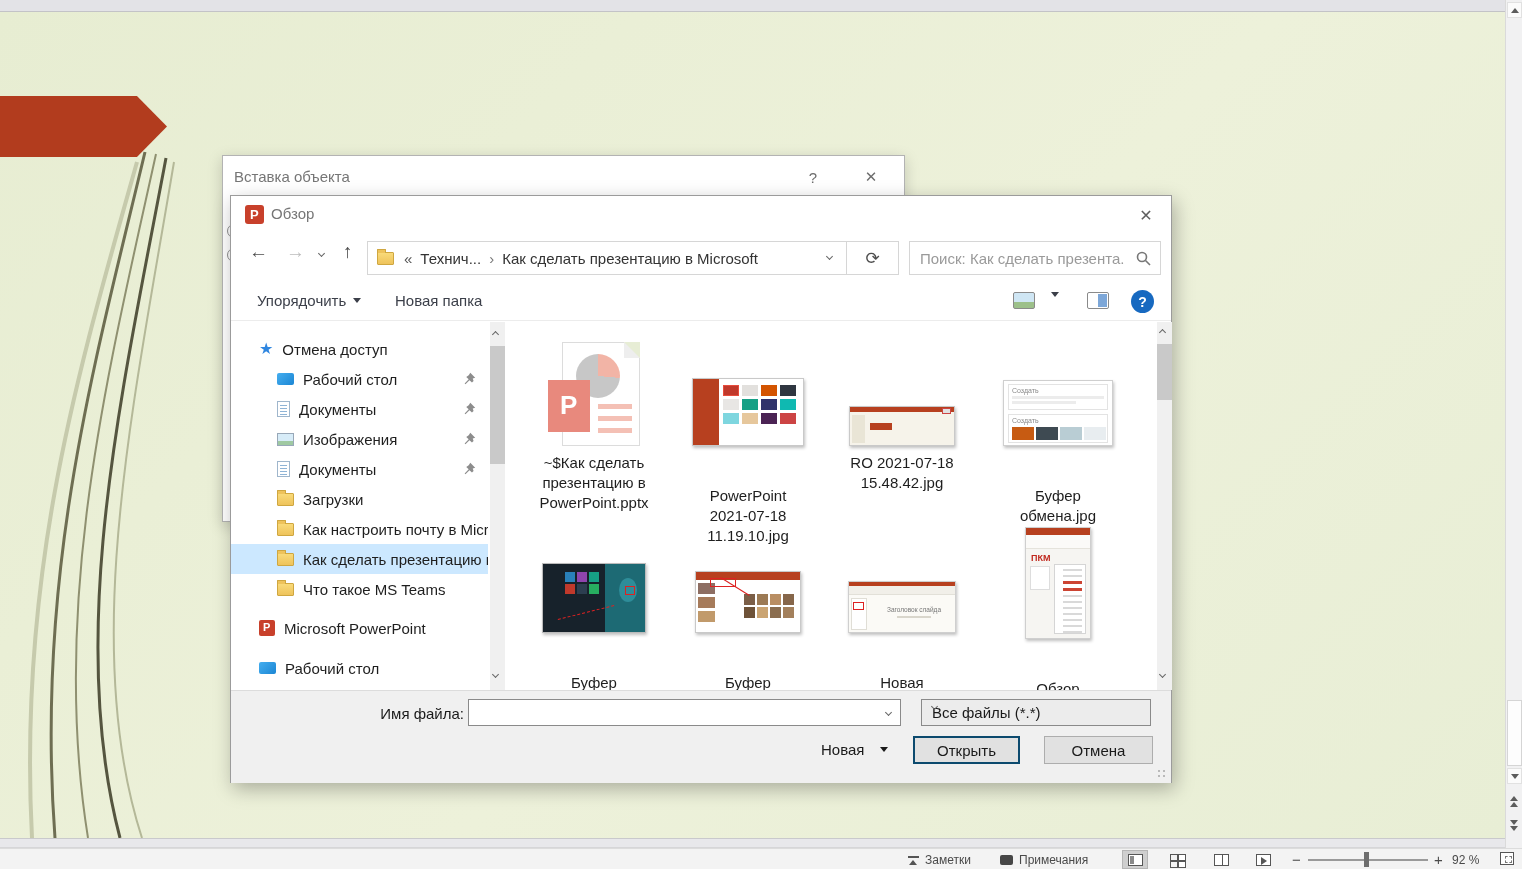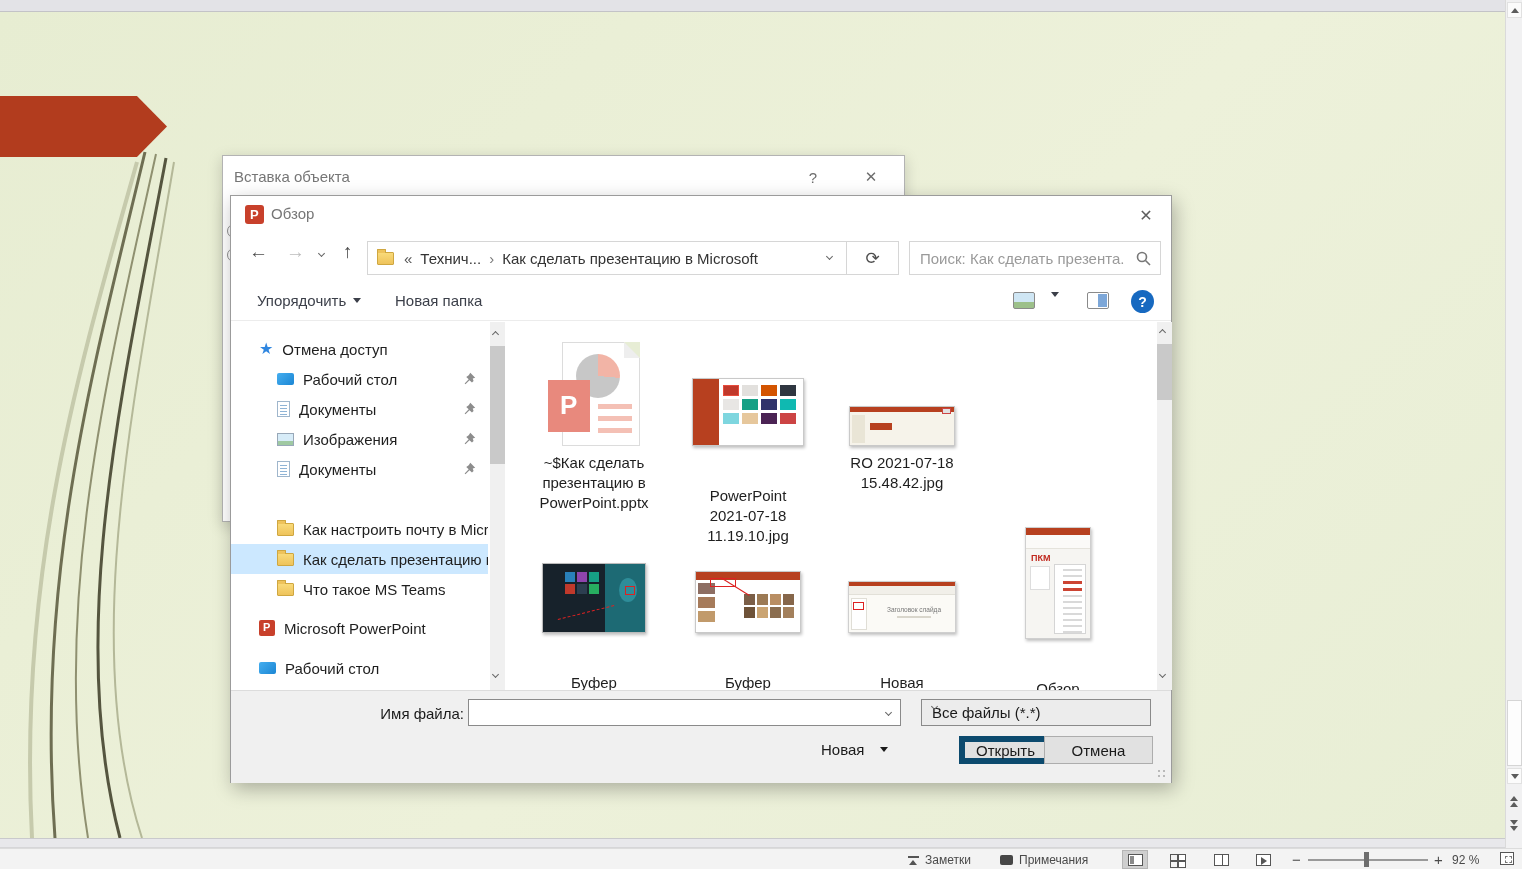--- a/index.html
+++ b/index.html
@@ -198,21 +198,21 @@
   .fn-label { position:absolute; left:148px; top:14px; width:85px; text-align:right; font-size:15px; color:#1a1a1a; }
   .fn-input { position:absolute; left:237px; top:8px; width:433px; height:27px; background:#fff; border:1px solid #8a8a8a; }
   .fn-input input { position:absolute; left:6px; top:2px; width:400px; height:21px; border:none; outline:none; font-size:15px; font-family:inherit; }
   .combo-chev { position:absolute; right:9px; top:10px; }
   .ft-select { position:absolute; left:690px; top:8px; width:230px; height:27px; background:#ececec;
     border:1px solid #8a8a8a; font-size:15px; color:#1a1a1a; }
   .ft-select span { position:absolute; left:10px; top:4px; }
   .tools { position:absolute; left:590px; top:50px; display:flex; align-items:center; gap:16px; font-size:15px; color:#1a1a1a; }
   .btn { position:absolute; top:45px; height:28px; background:#e1e1e1; font-size:15px; color:#1a1a1a;
     display:flex; align-items:center; justify-content:center; }
-  .btn-open { left:728px; width:93px; border:6px solid #0c4a6e; }
+  .btn-open { left:682px; width:107px; border:2px solid #0c4a6e; }
   .btn-cancel { left:813px; width:109px; border:1px solid #adadad; }
   .grip { position:absolute; right:4px; bottom:4px; width:10px; height:10px;
     background:radial-gradient(circle at 2px 2px,#b9b9b9 1.2px,transparent 1.4px) 0 0/5px 5px; }
 
   
   .st-item { position:absolute; top:4px; display:flex; align-items:center; gap:6px; }
   .notes-ic { width:11px; height:9px; border-top:2px solid #555; position:relative; }
   .notes-ic::after { content:""; position:absolute; left:1px; top:2px; border-left:4px solid transparent;
     border-right:4px solid transparent; border-bottom:5px solid #555; }
   .comm-ic { width:13px; height:10px; background:#474747; border-radius:2px; }
@@ -344,20 +344,25 @@
           </svg>
       </div>
       <div class="sb-row" style="top:132px">
         <span class="ind1"></span>
           <span class="ic doc"></span>
         <span class="sb-label">Документы</span>
         <svg class="pin" width="13" height="13" viewBox="0 0 16 16">
             <path d="M9 1l6 6-3 1 1 3-2 2-3-3-5 5-1-1 5-5-3-3 3-2z" fill="#8d8d8d"></path>
           </svg>
       </div>
+      <div class="sb-row" style="top:162px">
+        <span class="ind1"></span>
+          <span class="ic-folder ic"></span>
+        <span class="sb-label">Загрузки</span>
+      </div>
       <div class="sb-row" style="top:192px">
         <span class="ind1"></span>
           <span class="ic-folder ic"></span>
         <span class="sb-label">Как настроить почту в Micro</span>
       </div>
       <div class="sb-row selected" style="top:222px">
         <span class="ind1"></span>
           <span class="ic-folder ic"></span>
         <span class="sb-label">Как сделать презентацию в</span>
       </div>
@@ -427,20 +432,36 @@
           <div class="thumb t3 shadowed">
         <div class="bar"></div>
             <div class="panel"></div>
             <div class="mark"></div>
             <div class="btn"></div>
       </div>
         </div>
       <div class="flabel w120">RO 2021-07-18 15.48.42.jpg</div>
     </div>
 
+    <div class="file-item" style="left:752px;top:138px">
+      <div class="thumbwrap">
+          <div class="thumb t4 shadowed">
+        <div class="sec s1"><span>Создать</span><div class="line"></div><div class="line" style="width:70%"></div></div>
+        <div class="sec s2"><span>Создать</span>
+          <div class="row">
+            <div class="ph" style="background:#c75b12"></div>
+                <div class="ph" style="background:#3e4a52"></div>
+            <div class="ph" style="background:#b9cdd4"></div>
+                <div class="ph" style="background:#e8edf0"></div>
+          </div>
+        </div>
+      </div>
+        </div>
+      <div class="flabel w108">Буфер обмена.jpg</div>
+    </div>
 
     <div class="file-item" style="left:288px;top:325px">
       <div class="thumbwrap">
           <div class="thumb t5 shadowed">
         <div class="wall"></div>
             <div class="splash"></div>
         <div class="tile" style="left:22px;top:8px;background:#2980b9"></div>
         <div class="tile" style="left:34px;top:8px;background:#8e44ad"></div>
         <div class="tile" style="left:46px;top:8px;background:#16a085"></div>
         <div class="tile" style="left:22px;top:20px;background:#c0392b"></div>

